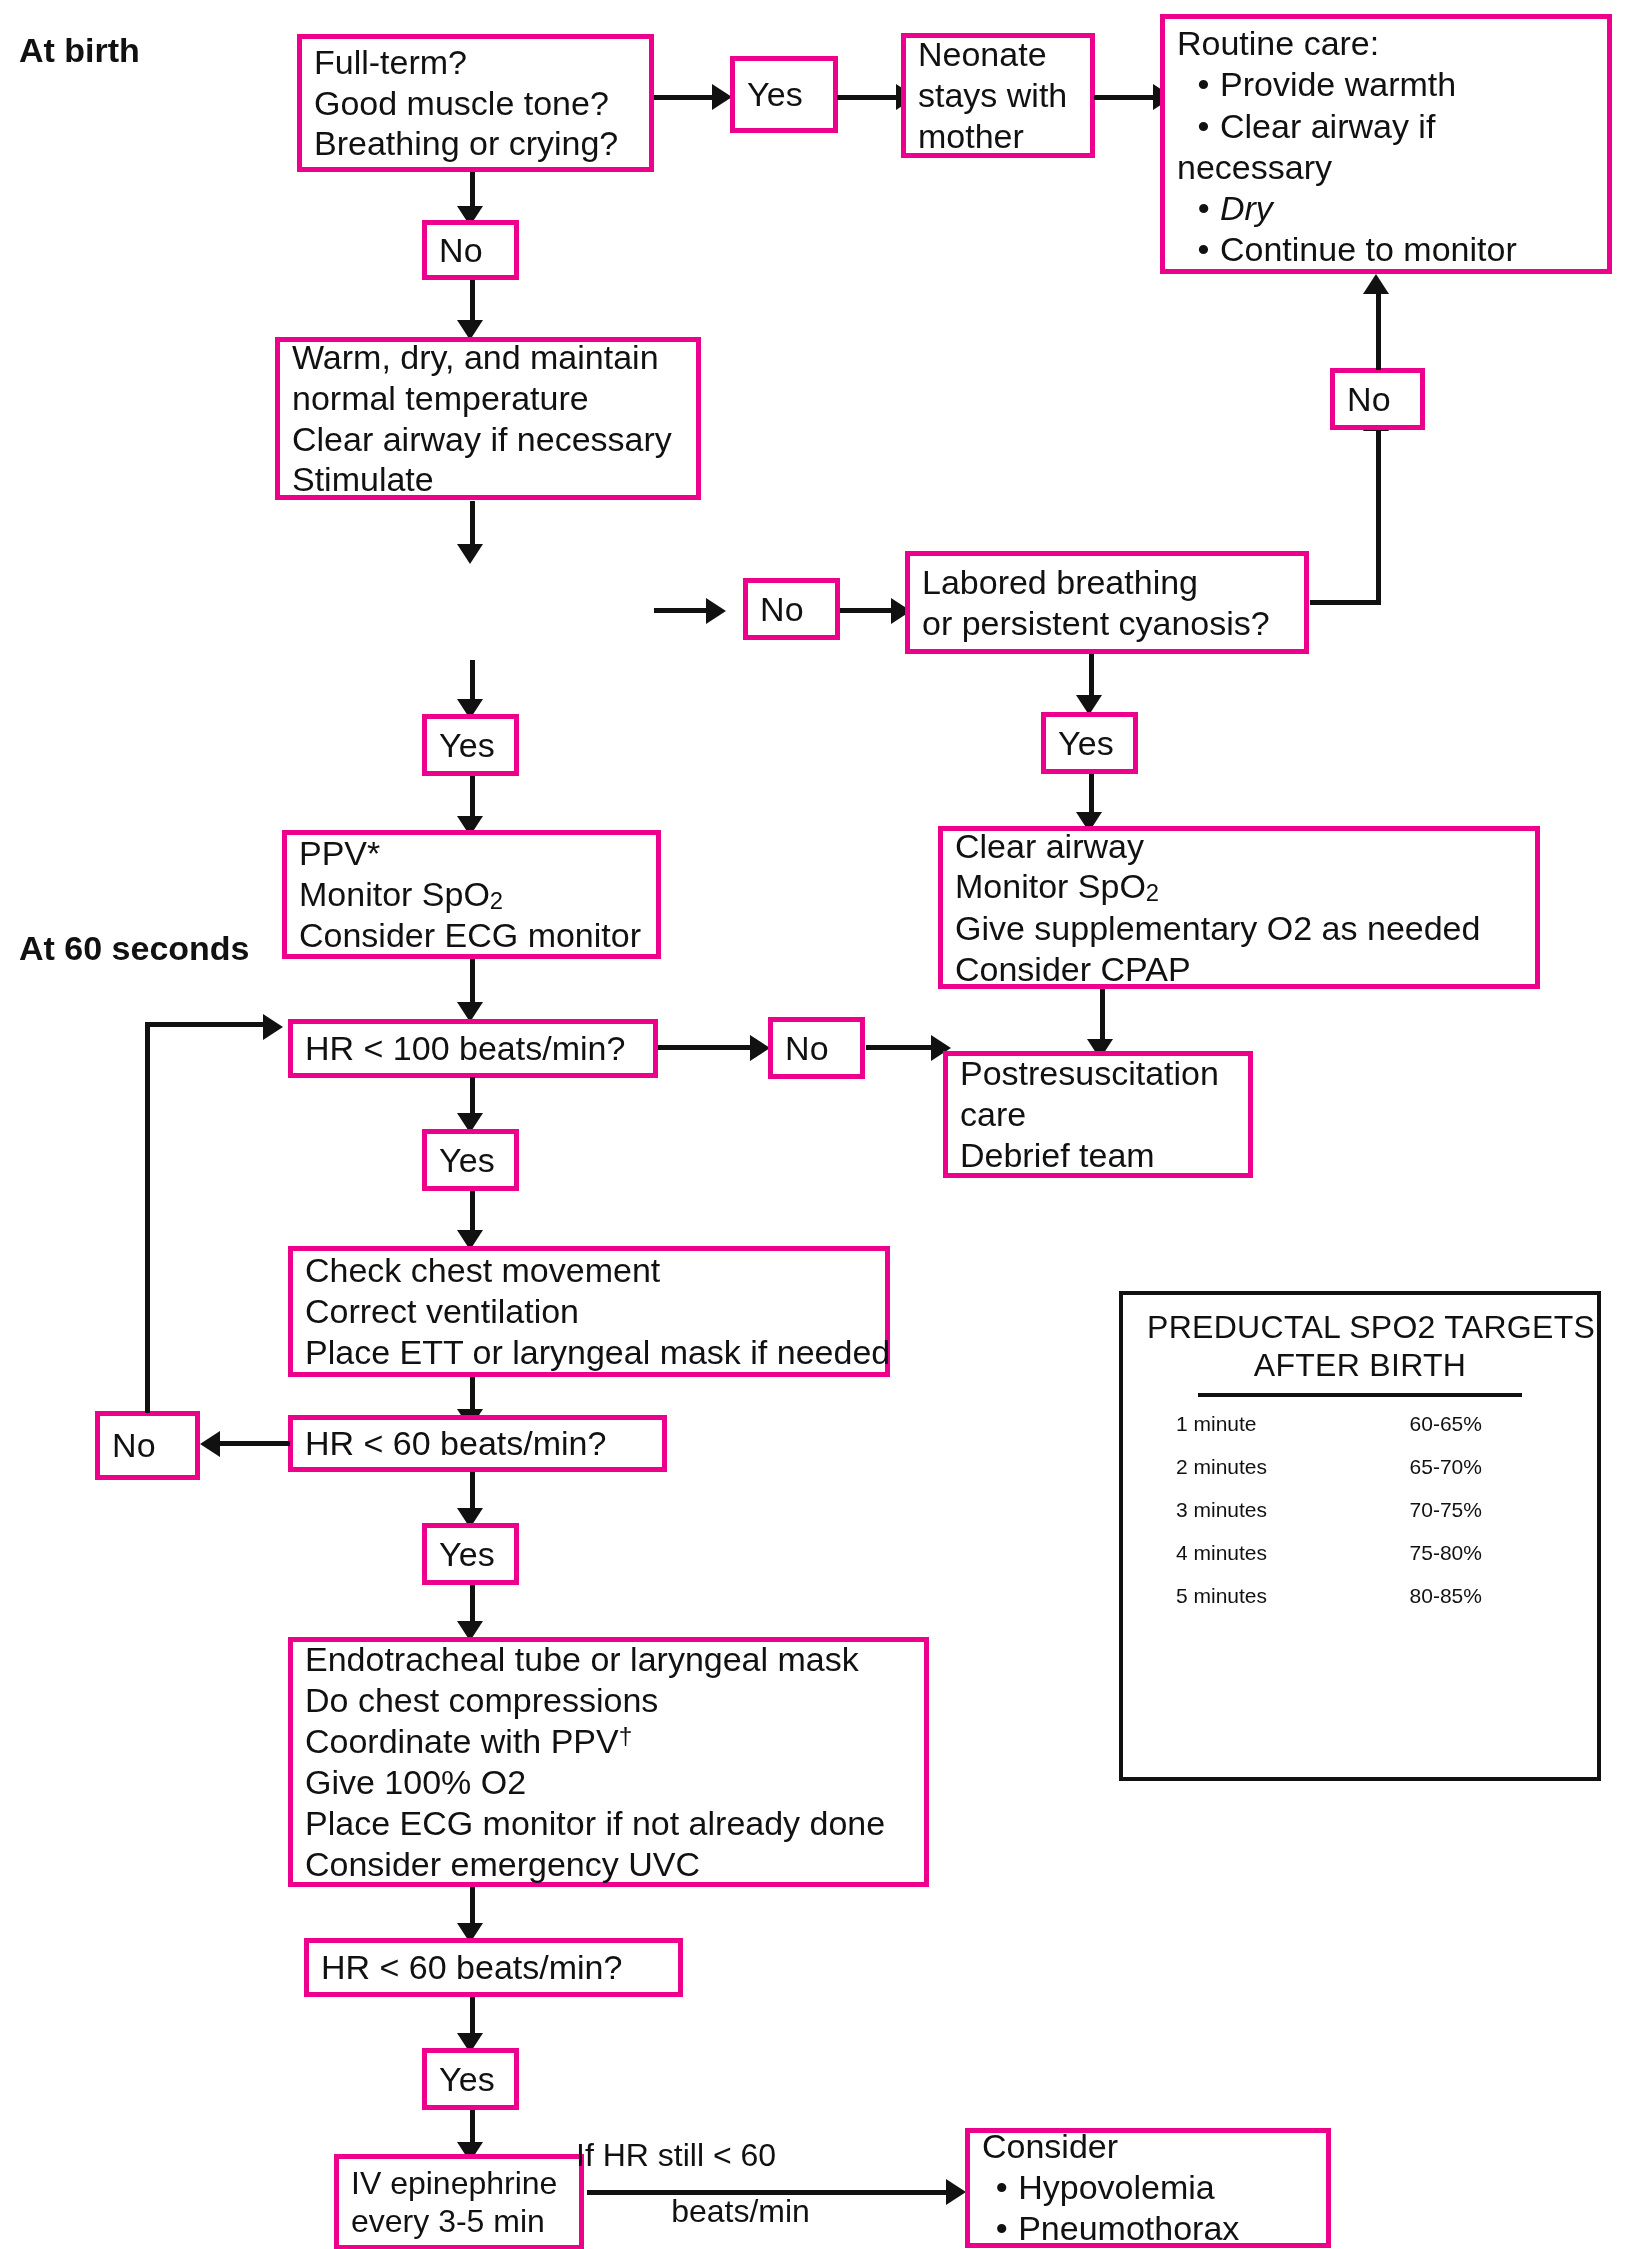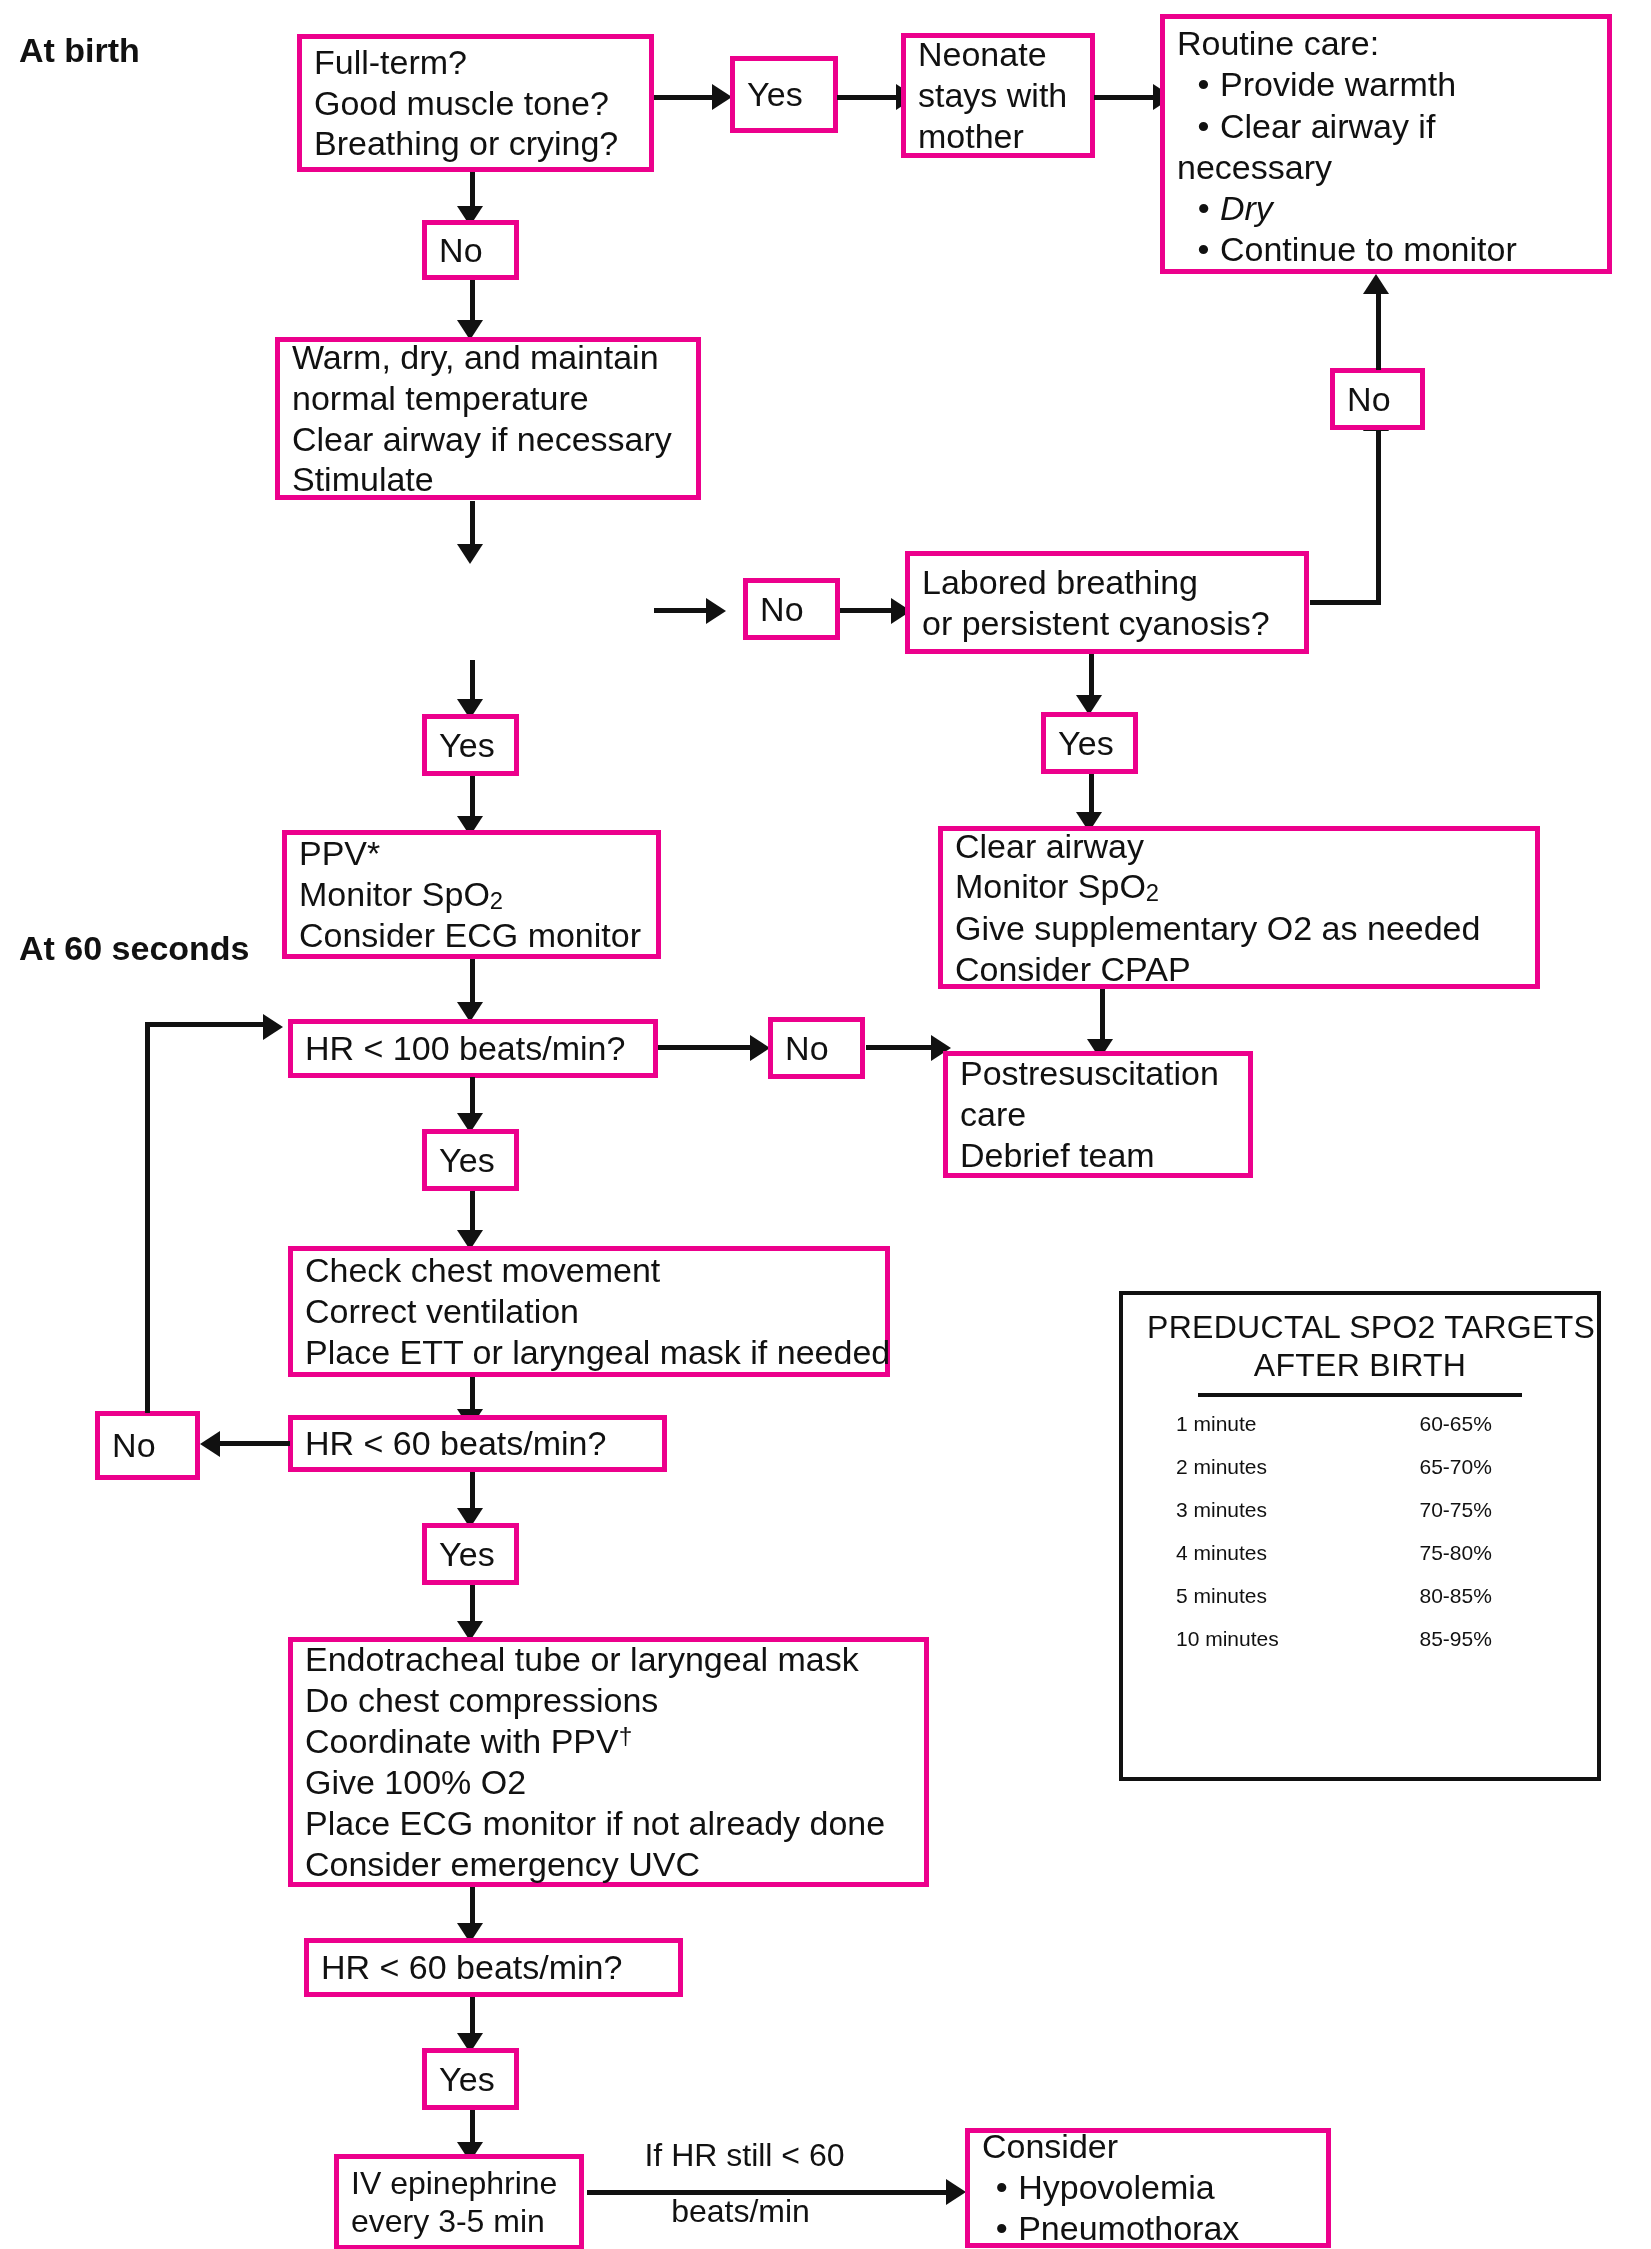--- a/index.html
+++ b/index.html
@@ -341,21 +341,21 @@
   </div>
 
   <div class="vline" style="left:470px;top:2110px;height:41px;"></div>
   <div class="arrow-d" style="left:457px;top:2142px;"></div>
 
   <div class="pbox" style="left:334px;top:2154px;width:250px;height:96px;">
     <span class="ln txt-sm">IV epinephrine</span>
     <span class="ln txt-sm">every 3-5 min</span>
   </div>
 
-  <div class="abs" style="left:598px;top:2138px;width:293px;text-align:center;">
+  <div class="abs" style="left:576px;top:2138px;width:293px;text-align:left;">
     <div style="font-size:32px;line-height:1.12;white-space:nowrap;">If HR still &lt; 60</div>
   </div>
   <div class="hline" style="left:587px;top:2190px;width:366px;"></div>
   <div class="arrow-r" style="left:946px;top:2179px;"></div>
   <div class="abs" style="left:594px;top:2194px;width:293px;text-align:center;">
     <div style="font-size:32px;line-height:1.12;white-space:nowrap;">beats/min</div>
   </div>
 
   <div class="pbox" style="left:965px;top:2128px;width:366px;height:120px;">
     <span class="ln txt">Consider</span>
@@ -388,22 +388,18 @@
           <td class="v">70-75%</td>
         </tr>
         <tr>
           <td class="k">4 minutes</td>
           <td class="v">75-80%</td>
         </tr>
         <tr>
           <td class="k">5 minutes</td>
           <td class="v">80-85%</td>
         </tr>
-        <tr>
-          <td class="k">10 minutes</td>
-          <td class="v">85-95%</td>
-        </tr>
       </tbody>
     </table>
   </div>
 
 </div>
 
 
 </body></html>

